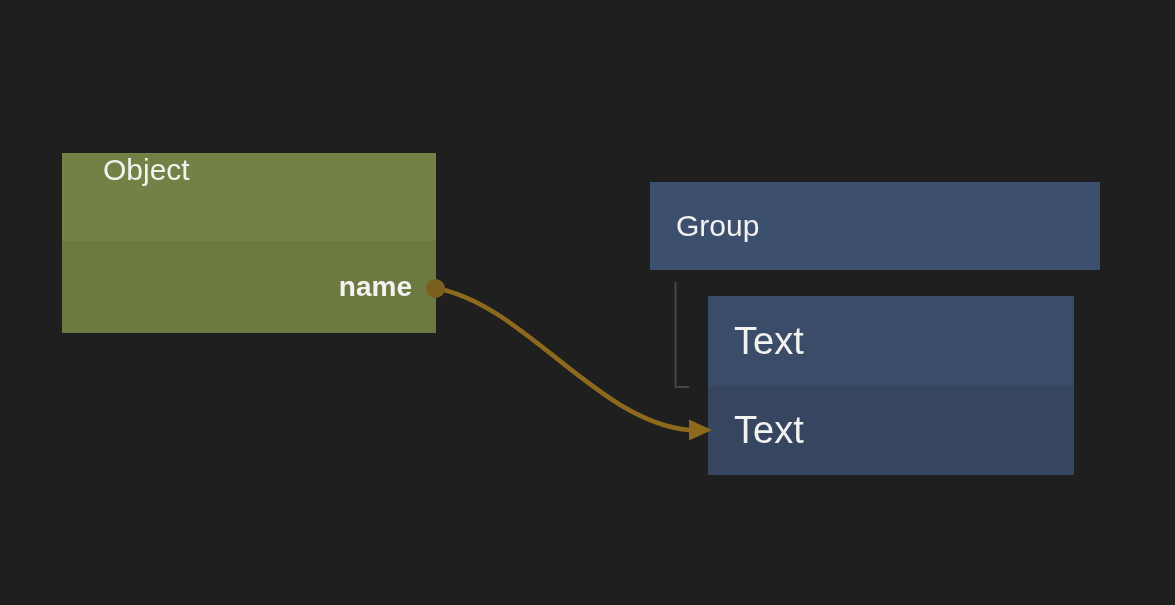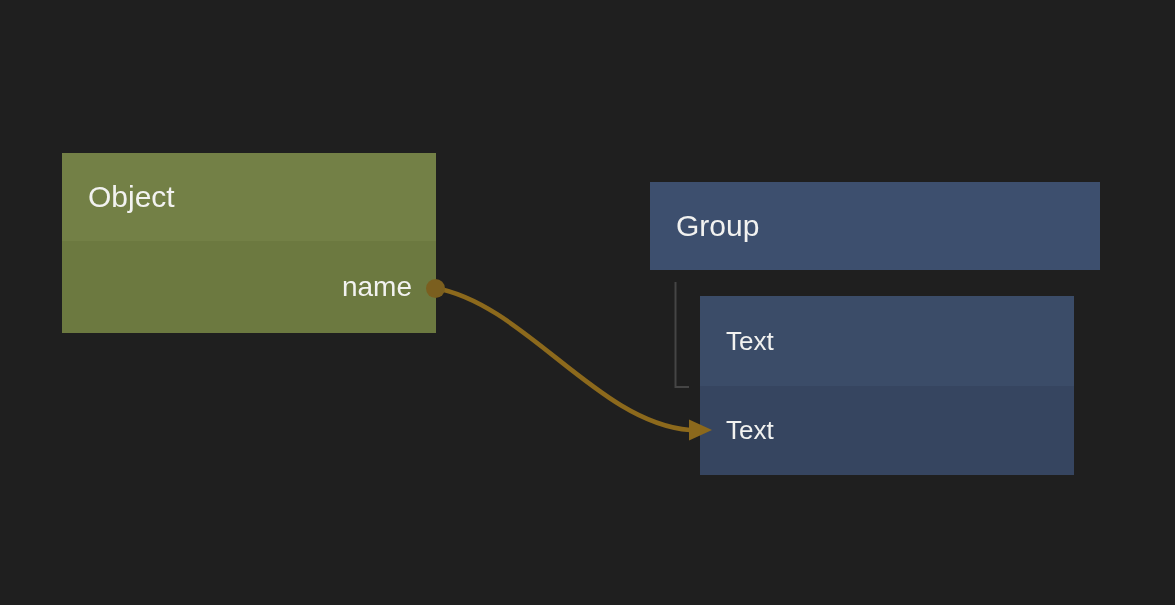--- a/index.html
+++ b/index.html
@@ -21,45 +21,45 @@
     font-family:"Liberation Sans","DejaVu Sans",sans-serif;
     position:relative;
   }
   .canvas{position:absolute;inset:0;width:1175px;height:605px;}
   .node{position:absolute;color:var(--color-label);}
 
   
   .object-node{left:62px;top:153px;width:374px;height:180px;}
   .object-header{
     height:88px;background:var(--color-object-header);
-    display:flex;align-items:center;padding-left:26px;
+    display:flex;align-items:flex-start;padding-left:41px;
     font-size:30px;
   }
   .object-body{
     height:92px;background:var(--color-object-body);
     display:flex;align-items:center;
   }
   .port-row{
     width:100%;display:flex;justify-content:flex-end;
-    padding-right:24px;font-size:28px;
+    padding-right:24px;font-size:28px;font-weight:bold;
   }
 
   
   .group-node{
     left:650px;top:182px;width:450px;height:88px;
     background:var(--color-group-header);
     display:flex;align-items:center;padding-left:26px;
     font-size:30px;
   }
 
   
   .text-node{left:700px;top:296px;width:374px;height:179px;}
   .text-row{
     display:flex;align-items:center;padding-left:26px;
-    font-size:26px;color:var(--color-label);
+    font-size:38px;color:var(--color-label);margin-left:8px;
   }
   .text-row.row1{height:90px;background:var(--color-text-row-1);}
   .text-row.row2{height:89px;background:var(--color-text-row-2);}
 
   
   .overlay{
     position:absolute;left:0;top:0;width:1175px;height:605px;
     z-index:5;pointer-events:none;
   }
   .tree-line{fill:none;stroke:var(--color-tree-line);stroke-width:2;}

